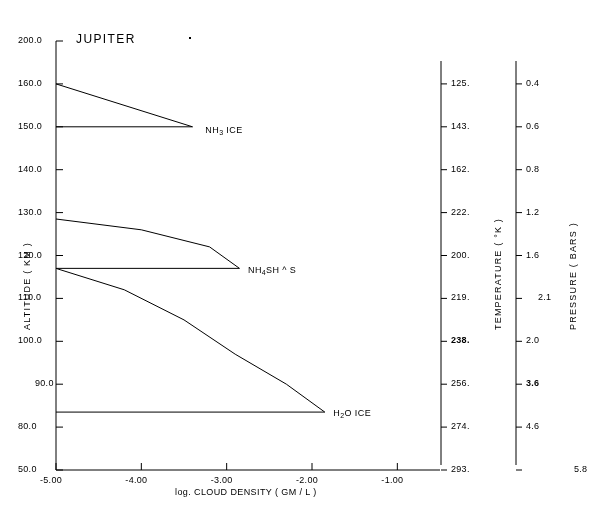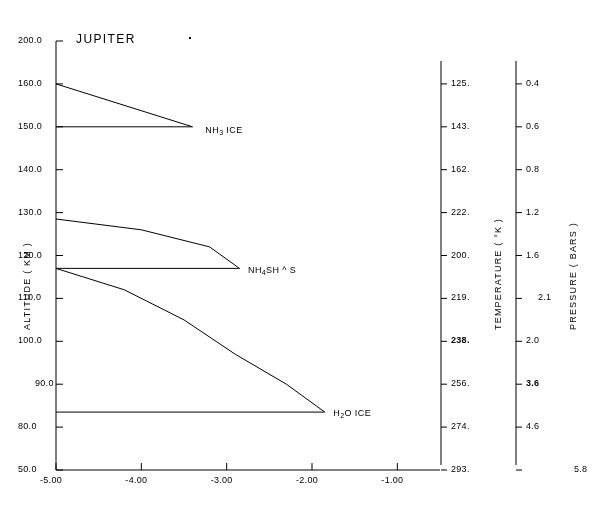--- a/index.html
+++ b/index.html
@@ -66,20 +66,21 @@
       <polyline points="56.0,83.9 192.5,126.8" fill="none" stroke="#000" stroke-width="1"></polyline>
       <line x1="56" y1="126.79999999999995" x2="192.53333333333333" y2="126.79999999999995" stroke="#000" stroke-width="1"></line>
       <polyline points="56.0,219.0 141.3,229.8 209.6,246.9 239.5,268.4" fill="none" stroke="#000" stroke-width="1"></polyline>
       <line x1="56" y1="268.37" x2="239.46666666666664" y2="268.37" stroke="#000" stroke-width="1"></line>
       <polyline points="56.0,268.4 124.3,289.8 184.0,319.9 235.2,354.2 286.4,384.2 324.8,412.1" fill="none" stroke="#000" stroke-width="1"></polyline>
       <line x1="56" y1="412.085" x2="324.79999999999995" y2="412.085" stroke="#000" stroke-width="1"></line>
     </svg>
 
   <div class="vert" style="left:22px;top:330px;">ALTITUDE ( KM )</div>
 
+  <div class="lbl" style="left:175px;top:487px;">log. CLOUD DENSITY ( GM / L )</div>
 
   <div class="vert" style="left:493px;top:330px;">TEMPERATURE ( °K )</div>
 
   <div class="vert" style="left:568px;top:330px;">PRESSURE ( BARS )</div>
 
 <div class="tick-lbl" style="left: 18px; top: 35px;">200.0</div>
     <div class="tick-lbl" style="left: 18px; top: 77.9px;">160.0</div>
     <div class="tick-lbl" style="left: 18px; top: 120.8px;">150.0</div>
     <div class="tick-lbl" style="left: 18px; top: 163.7px;">140.0</div>
     <div class="tick-lbl" style="left: 18px; top: 206.6px;">130.0</div>

